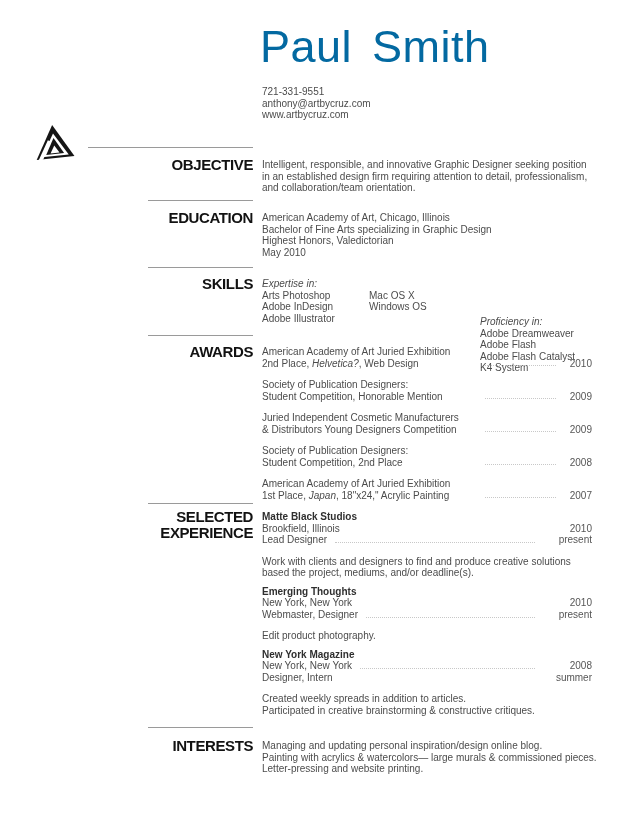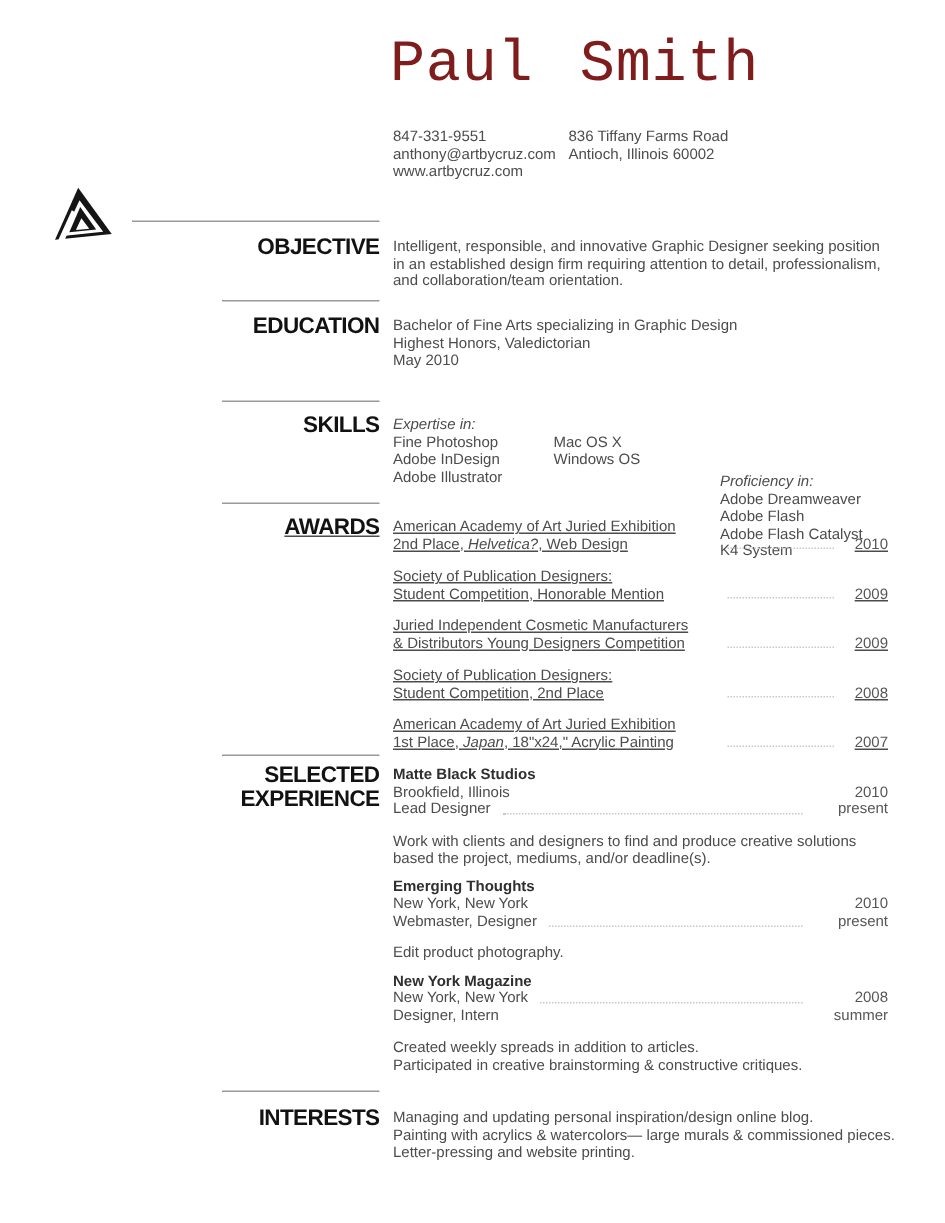--- a/index.html
+++ b/index.html
@@ -2,22 +2,22 @@
 <html><head>
 <meta charset="utf-8">
 <style>
   html,body { margin:0; padding:0; background:#ffffff; }
   .page {
     position:relative; width:630px; height:815px; background:#ffffff;
     font-family:"Liberation Sans", sans-serif; color:#4c4c4c; overflow:hidden;
   }
   .name {
     position:absolute; left:260px; top:22px;
-    font-family:Liberation Mono, monospace; font-size:39px; line-height:1.1;
-    color:#7f1d1d; word-spacing:7px; letter-spacing:0.5px;
+    font-family:Liberation Sans, sans-serif; font-size:45px; line-height:1.1;
+    color:#0369a1; word-spacing:7px; letter-spacing:0.5px;
   }
   .contact { position:absolute; top:86px; font-size:10px; line-height:11.5px; color:#4c4c4c; }
   .contact-left  { left:262px; }
   .contact-right { left:379px; }
   .logo { position:absolute; left:33px; top:124px; width:42px; height:36px; }
 
   .section { position:absolute; left:0; width:630px; }
   .rule { position:absolute; top:0; left:148px; width:105px; height:1px; background:#9a9a9a; }
   .sec-objective .rule { left:88px; width:165px; }
 
@@ -25,21 +25,21 @@
   .label {
     width:253px; text-align:right; font-weight:bold; font-size:15px; line-height:16px;
     color:#121212; letter-spacing:-0.4px; margin-top:-2px; flex:none;
   }
   .content { margin-left:9px; width:330px; font-size:10px; line-height:11.5px; }
   .line { white-space:nowrap; }
 
   .sec-objective  { top:147px; } .sec-objective  .srow { padding-top:12px; }
   .sec-education  { top:200px; } .sec-education  .srow { padding-top:12px; }
   .sec-skills     { top:267px; } .sec-skills     .srow { padding-top:11px; }
-  .sec-awards     { top:335px; } .sec-awards     .srow { padding-top:11px;text-decoration:underline; }
+  .sec-awards     { top:335px; } .sec-awards     .srow { padding-top:11px; }
   .sec-experience { top:503px; } .sec-experience .srow { padding-top:8px; }
   .sec-interests  { top:727px; } .sec-interests  .srow { padding-top:13px; }
 
   .skills-cols { display:flex;justify-content:space-between; }
   .skill-col1 { width:107px; flex:none; }
   .skill-col2 { width:111px; flex:none; }
   .skill-col3 { flex:1;margin-top:38px; }
   .skill-header { font-style:italic; min-height:11.5px; }
 
   .award { display:flex; align-items:flex-end; margin-bottom:10px; }
@@ -57,27 +57,23 @@
   .exp-desc { margin-top:10px; }
 </style>
 </head>
 <body>
 
 <div class="page">
 
   <div class="name">Paul Smith</div>
 
   <div class="contact contact-left">
-    <div class="line">847-331-9551</div>
+    <div class="line">721-331-9551</div>
     <div class="line">anthony@artbycruz.com</div>
     <div class="line">www.artbycruz.com</div>
-  </div>
-  <div class="contact contact-right">
-    <div class="line">836 Tiffany Farms Road</div>
-    <div class="line">Antioch, Illinois 60002</div>
   </div>
 
   <div class="logo">
     <svg width="42" height="36" viewBox="0 0 42 36">
       <g transform="rotate(-6 21 19)">
         <polygon points="21,1 40,34 2,34" fill="#151515"></polygon>
         <polygon points="21,9.5 34.5,32 7.5,32" fill="#ffffff"></polygon>
         <polygon points="21,14 30,30 12,30" fill="#151515"></polygon>
         <polygon points="21,21.5 25.5,29 16.5,29" fill="#ffffff"></polygon>
         <polygon points="4,34.6 8.5,34.6 18,17.5 15.2,15.5" fill="#ffffff"></polygon>
@@ -95,35 +91,36 @@
         <div class="line">and collaboration/team orientation.</div>
       </div>
     </div>
   </div>
 
   <div class="section sec-education">
     <div class="rule"></div>
     <div class="srow">
       <div class="label">EDUCATION</div>
       <div class="content">
+        <div class="line">American Academy of Art, Chicago, Illinois</div>
         <div class="line">Bachelor of Fine Arts specializing in Graphic Design</div>
         <div class="line">Highest Honors, Valedictorian</div>
         <div class="line">May 2010</div>
       </div>
     </div>
   </div>
 
   <div class="section sec-skills">
     <div class="rule"></div>
     <div class="srow">
       <div class="label">SKILLS</div>
       <div class="content skills-cols">
         <div class="skill-col1">
           <div class="skill-header line">Expertise in:</div>
-          <div class="line">Fine Photoshop</div>
+          <div class="line">Arts Photoshop</div>
           <div class="line">Adobe InDesign</div>
           <div class="line">Adobe Illustrator</div>
         </div>
         <div class="skill-col2">
           <div class="skill-header line"></div>
           <div class="line">Mac OS X</div>
           <div class="line">Windows OS</div>
         </div>
         <div class="skill-col3">
           <div class="skill-header line">Proficiency in:</div>

